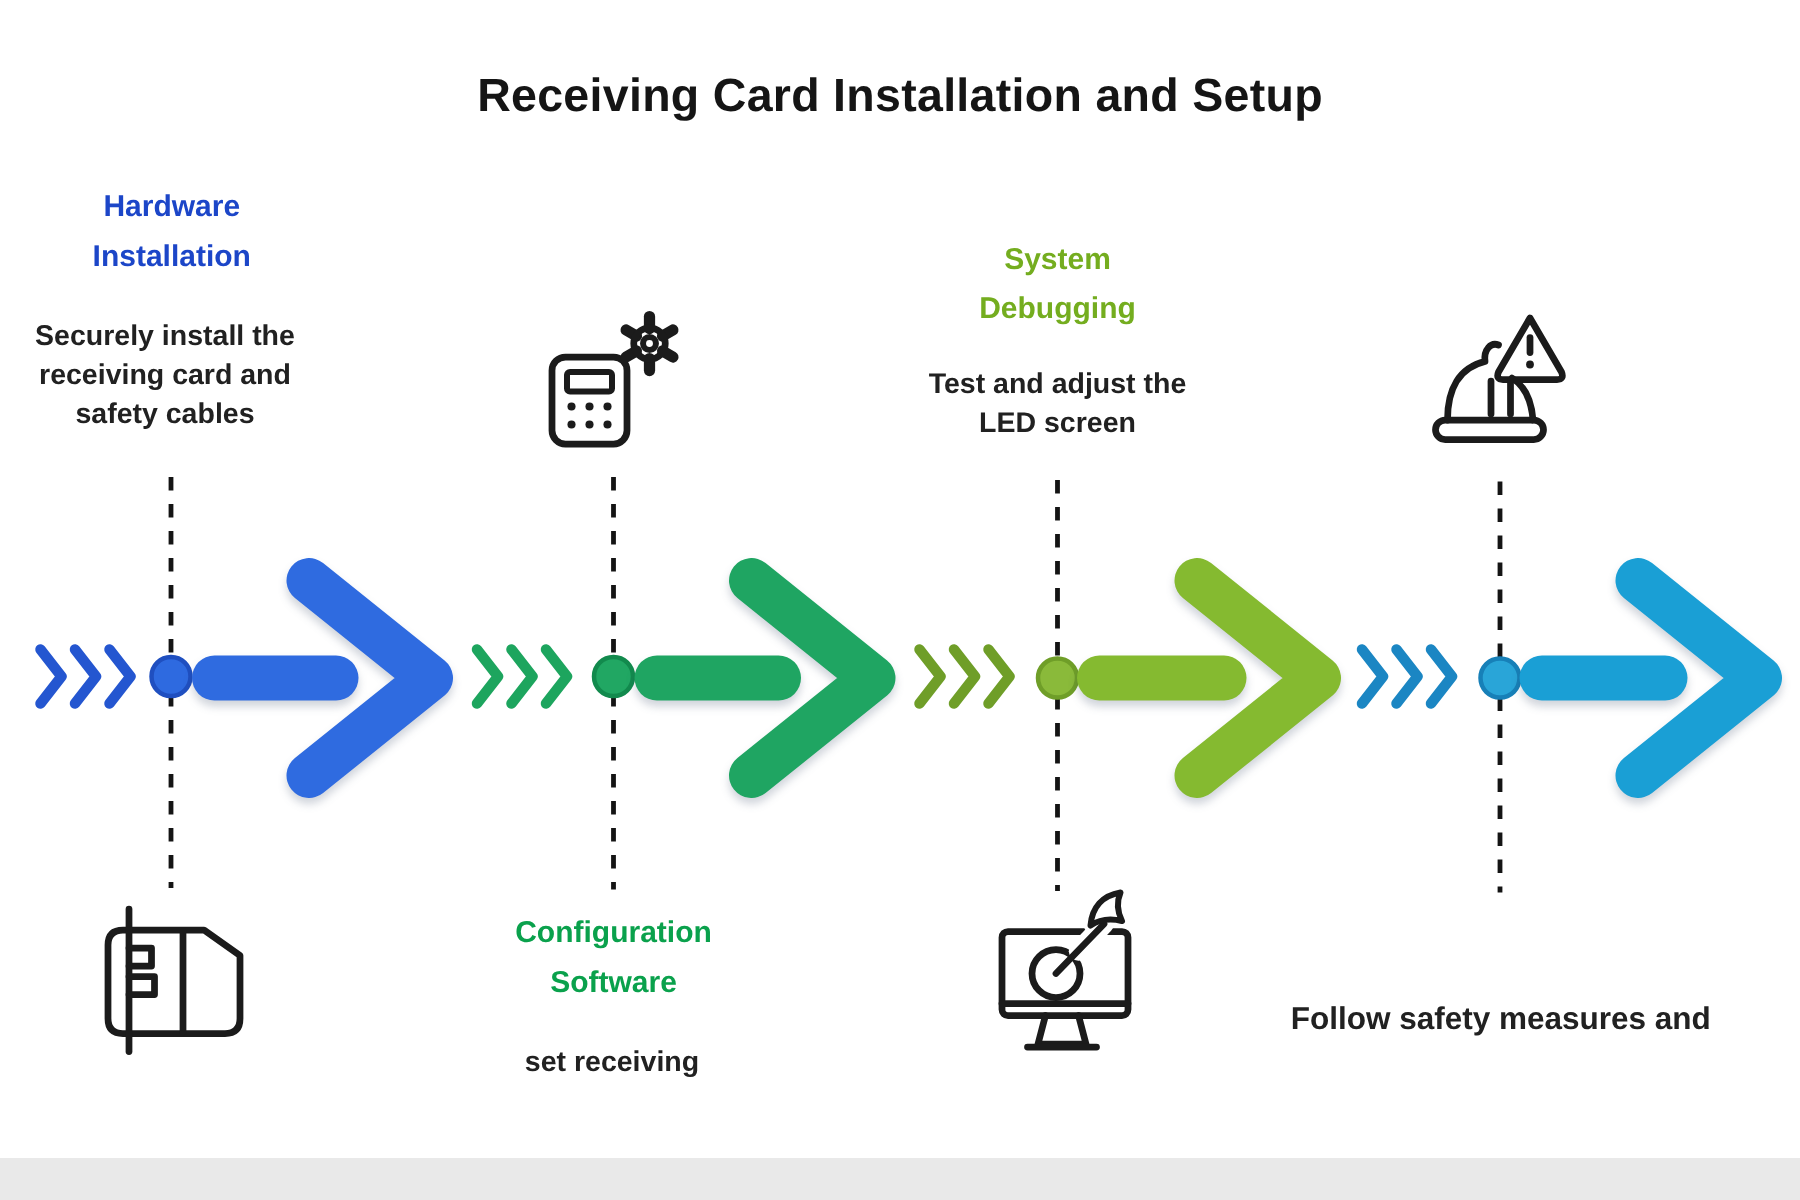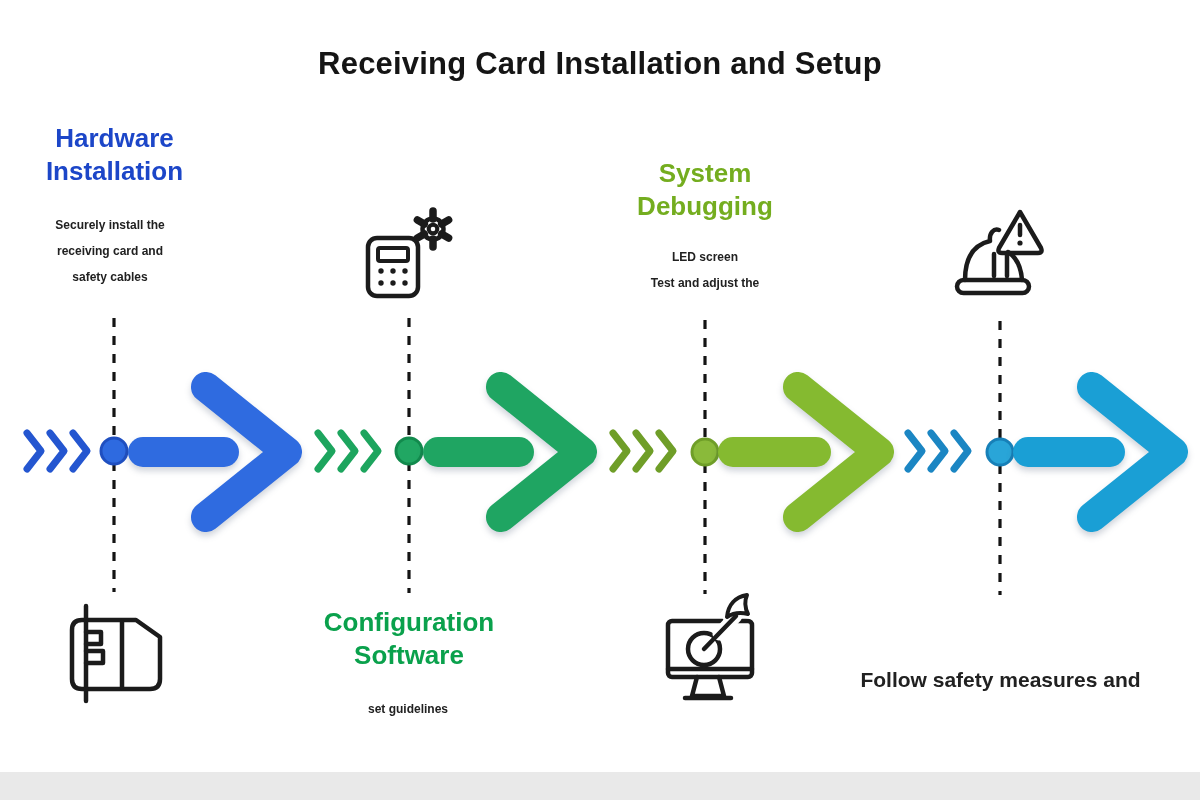--- a/index.html
+++ b/index.html
@@ -12,25 +12,25 @@
     text-align:center;font-size:31px;font-weight:700;color:#151515;letter-spacing:.2px;
   }
   .gfx{position:absolute;left:0;top:0;}
   .dash{stroke:#141414;stroke-width:3.2;stroke-dasharray:9 9;fill:none;}
   .chev{fill:none;stroke-width:7;stroke-linecap:round;stroke-linejoin:round;}
   .arrow{fill:none;stroke-width:30;stroke-linecap:round;stroke-linejoin:round;
          filter:drop-shadow(0 4px 3px rgba(40,60,90,.22));}
   .icon{fill:none;stroke:#1b1b1b;stroke-width:4.5;stroke-linecap:round;stroke-linejoin:round;}
   .icon-fill{fill:#1b1b1b;stroke:none;}
   .step-title{
-    position:absolute;text-align:center;font-weight:700;font-size:26px;line-height:33px;
+    position:absolute;text-align:center;font-weight:700;font-size:20px;line-height:33px;
   }
   .step-title .tl{display:block;white-space:nowrap;}
   .step-desc{
-    position:absolute;text-align:center;font-size:12px;line-height:26px;
+    position:absolute;text-align:center;font-size:19px;line-height:26px;
     color:#212121;font-weight:600;
   }
   .step-desc .dl{display:block;white-space:nowrap;}
   .t1{color:#1c46c8;} .t2{color:#0aa14c;} .t3{color:#74ad1f;} .t4{color:#129ad8;}
   .d4{font-size:21px;line-height:27px;}
 </style>
 </head>
 <body>
 
 <div class="stage">
@@ -152,29 +152,29 @@
     <span class="dl">Securely install the</span>
     <span class="dl">receiving card and</span>
     <span class="dl">safety cables</span>
   </div>
 
   <div class="step-title t2" style="left:309px;top:606px;width:200px;">
     <span class="tl">Configuration</span>
     <span class="tl">Software</span>
   </div>
   <div class="step-desc" style="left:308px;top:696px;width:200px;">
-    <span class="dl">set guidelines</span>
+    <span class="dl">set receiving</span>
   </div>
 
   <div class="step-title t3" style="left:605px;top:157px;width:200px;">
     <span class="tl">System</span>
     <span class="tl">Debugging</span>
   </div>
   <div class="step-desc" style="left:605px;top:244px;width:200px;">
+    <span class="dl">Test and adjust the</span>
     <span class="dl">LED screen</span>
-    <span class="dl">Test and adjust the</span>
   </div>
 
   <div class="step-desc d4" style="left:858px;top:666px;width:285px;">
     <span class="dl">Follow safety measures and</span>
   </div>
 
 </div>
 
 </body></html>

